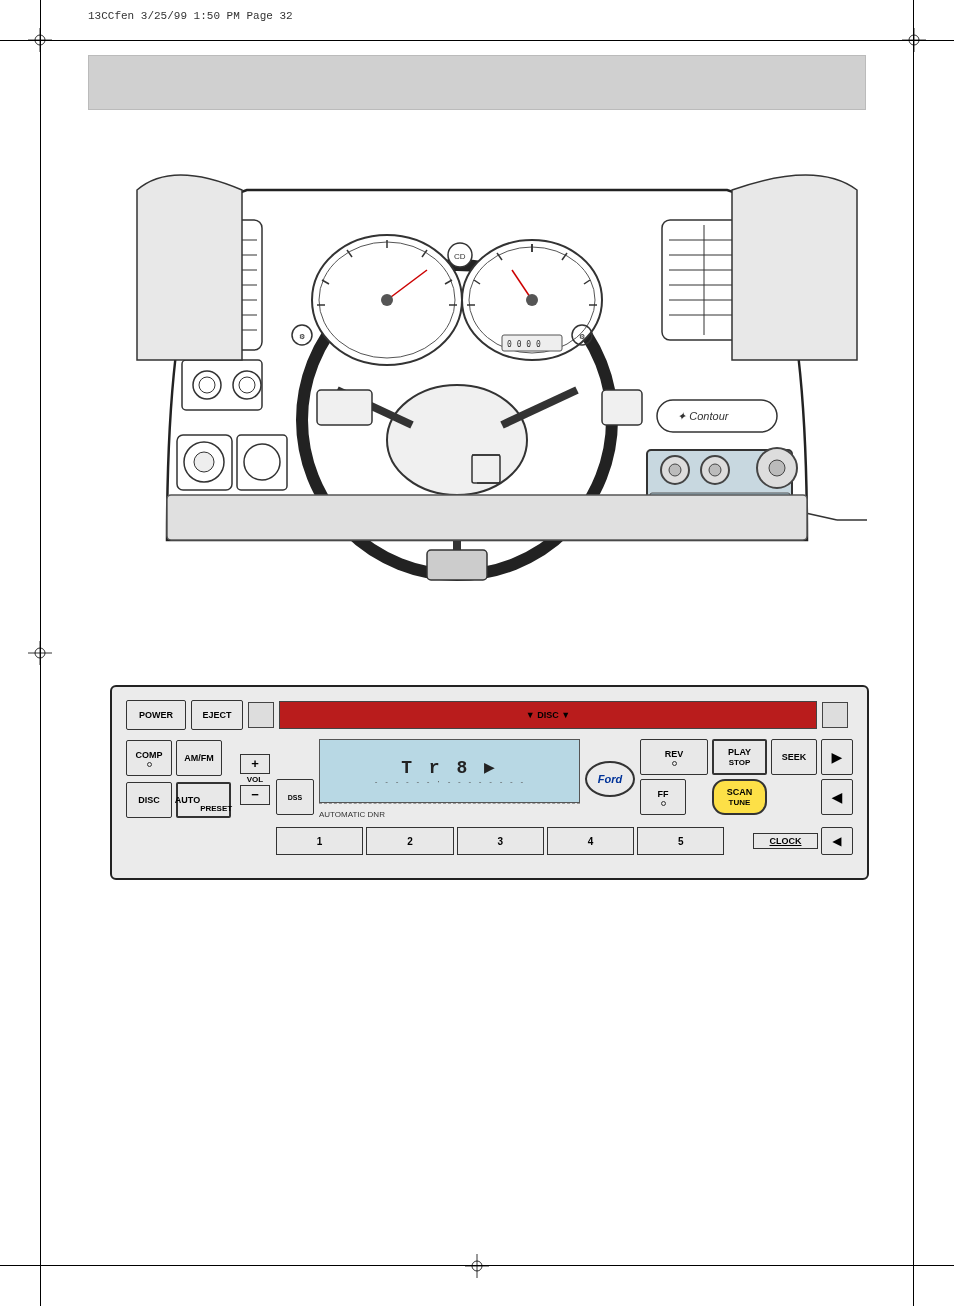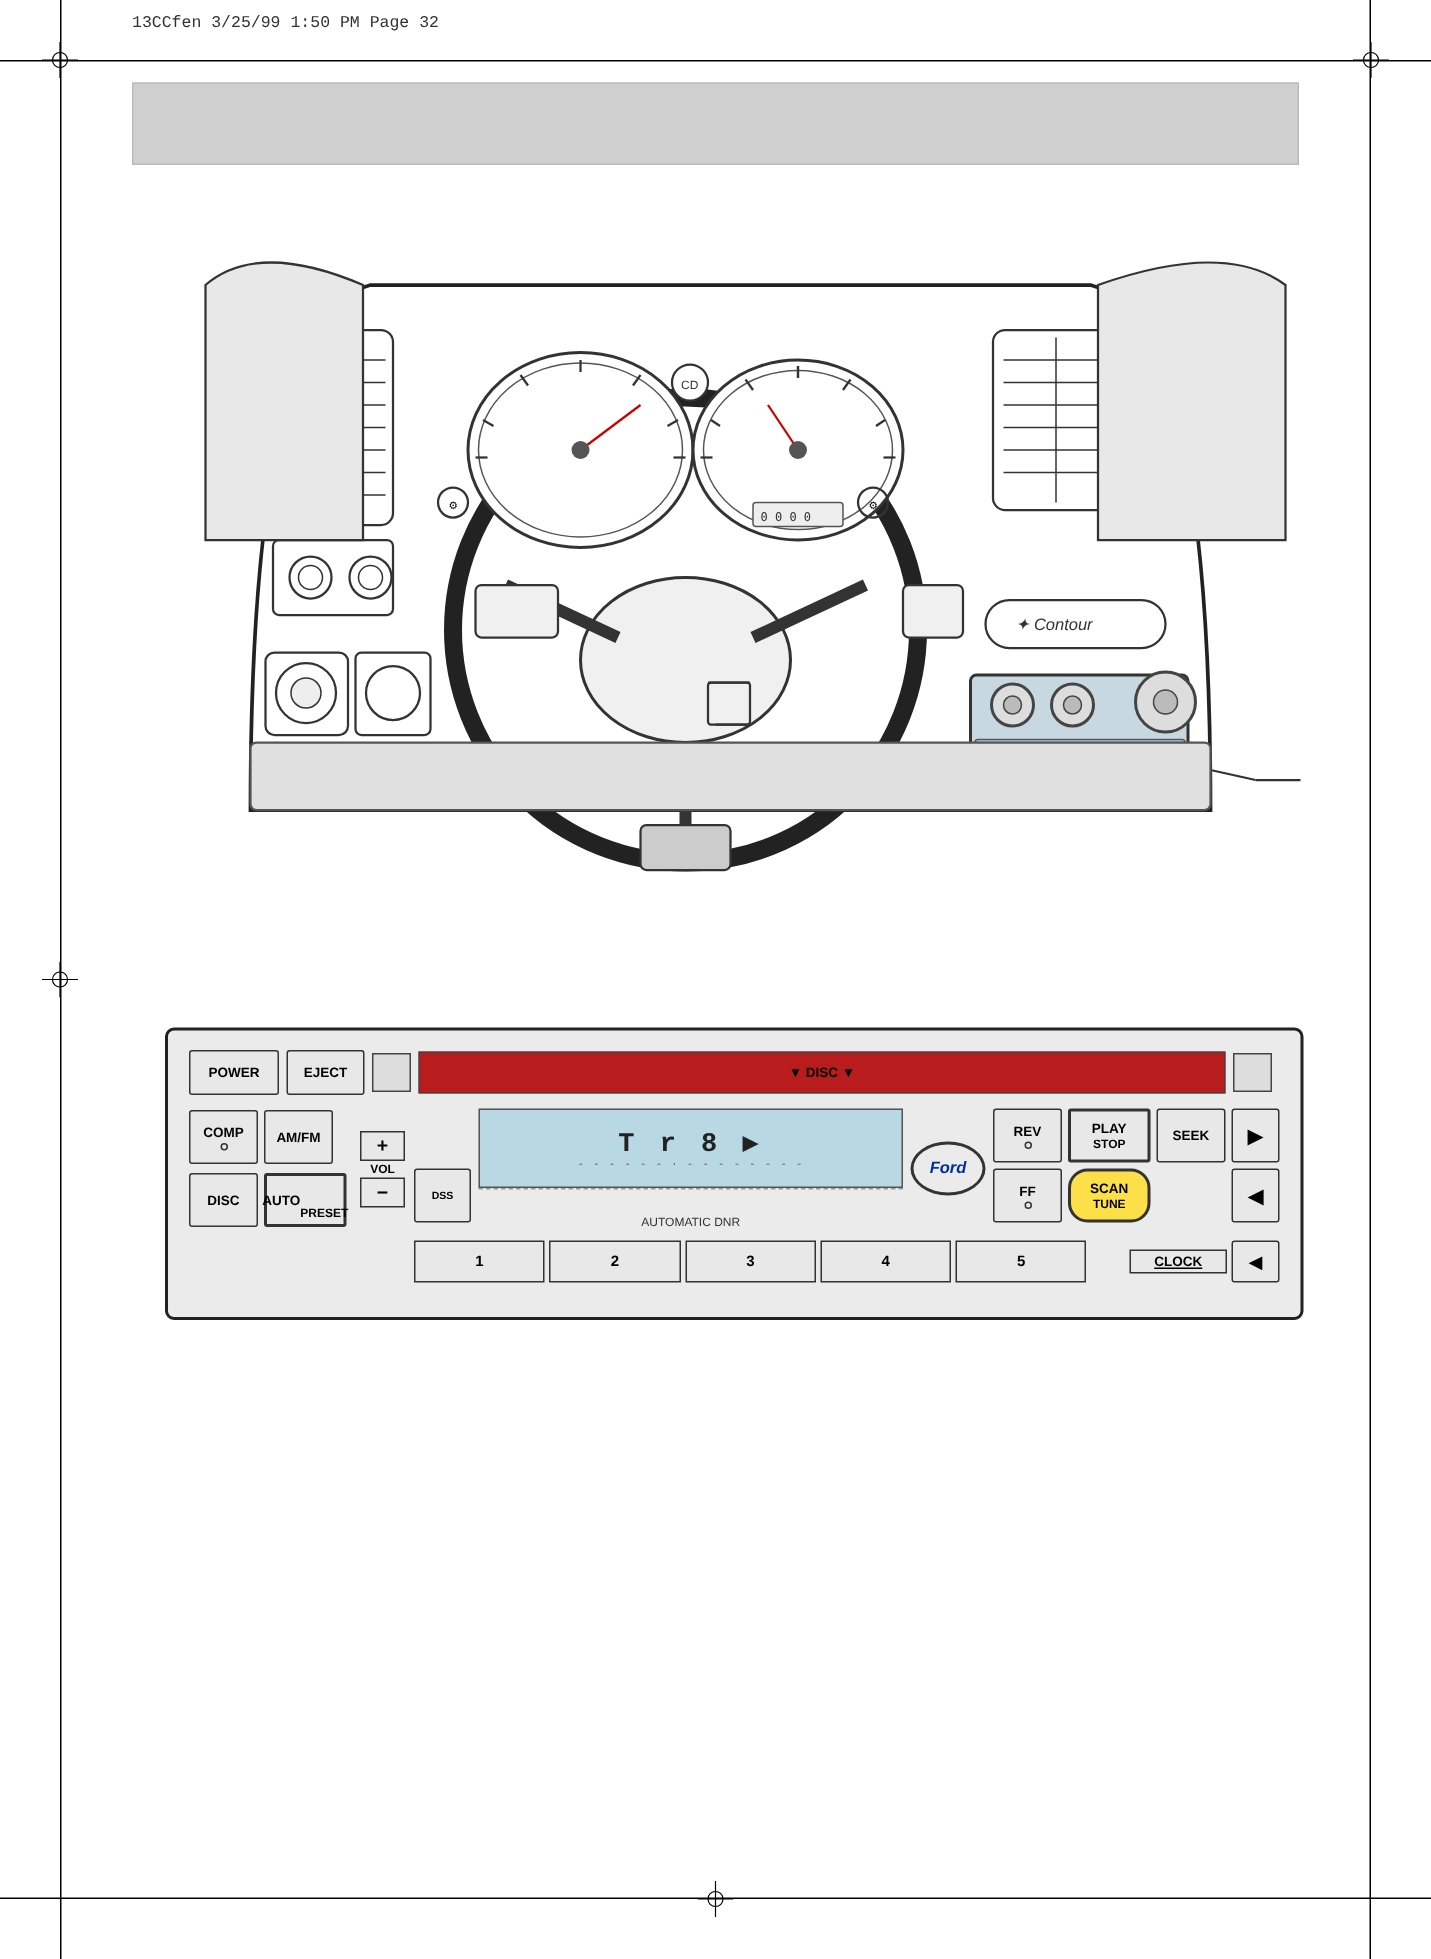--- a/index.html
+++ b/index.html
@@ -271,31 +271,31 @@
 
     <div style="width:38px;height:36px;border:1.5px solid #333;background:#e8e8e8;font-size:7px;font-weight:bold;display:flex;align-items:center;justify-content:center;cursor:pointer;border-radius:2px;margin-right:5px;align-self:flex-end;margin-bottom:4px;">
       <span>DSS</span>
     </div>
 
     <div style="flex:1;display:flex;flex-direction:column;margin-right:5px;">
       <div style="flex:1;border:1.5px solid #555;background:#b8d8e4;display:flex;flex-direction:column;align-items:center;justify-content:center;font-family:'Courier New',monospace;margin-bottom:0;">
         <div style="font-size:18px;font-weight:bold;color:#222;letter-spacing:3px;">T r  8 ▶</div>
         <div style="font-size:7px;color:#555;letter-spacing:1px;">- - - - - - · - - - - - - - -</div>
       </div>
-      <div style="text-align:center;font-size:8px;color:#333;border-top:1px dashed #999;padding-top:17px;">
+      <div style="text-align:left;font-size:8px;color:#333;border-top:1px dashed #999;padding-top:6px;">
         <span>AUTOMATIC DNR</span>
       </div>
     </div>
 
     <div style="width:50px;height:36px;border:2px solid #333;border-radius:50%;display:flex;align-items:center;justify-content:center;font-style:italic;font-size:11px;font-weight:bold;color:#003399;margin-right:5px;align-self:center;">
       <span>Ford</span>
     </div>
 
     <div style="display:flex;flex-direction:column;margin-right:4px;">
-      <div style="width:46px;height:36px;border:1.5px solid #333;background:#e8e8e8;display:flex;flex-direction:column;align-items:center;justify-content:center;font-size:9px;font-weight:bold;cursor:pointer;border-radius:2px;margin-bottom:4px;">
+      <div style="width:68px;height:36px;border:1.5px solid #333;background:#e8e8e8;display:flex;flex-direction:column;align-items:center;justify-content:center;font-size:9px;font-weight:bold;cursor:pointer;border-radius:2px;margin-bottom:4px;">
         <span>REV</span>
         <div style="width:5px;height:5px;border-radius:50%;border:1px solid #333;margin-top:2px;"></div>
       </div>
       <div style="width:46px;height:36px;border:1.5px solid #333;background:#e8e8e8;display:flex;flex-direction:column;align-items:center;justify-content:center;font-size:9px;font-weight:bold;cursor:pointer;border-radius:2px;">
         <span>FF</span>
         <div style="width:5px;height:5px;border-radius:50%;border:1px solid #333;margin-top:2px;"></div>
       </div>
     </div>
 
     <div style="display:flex;flex-direction:column;margin-right:4px;">

